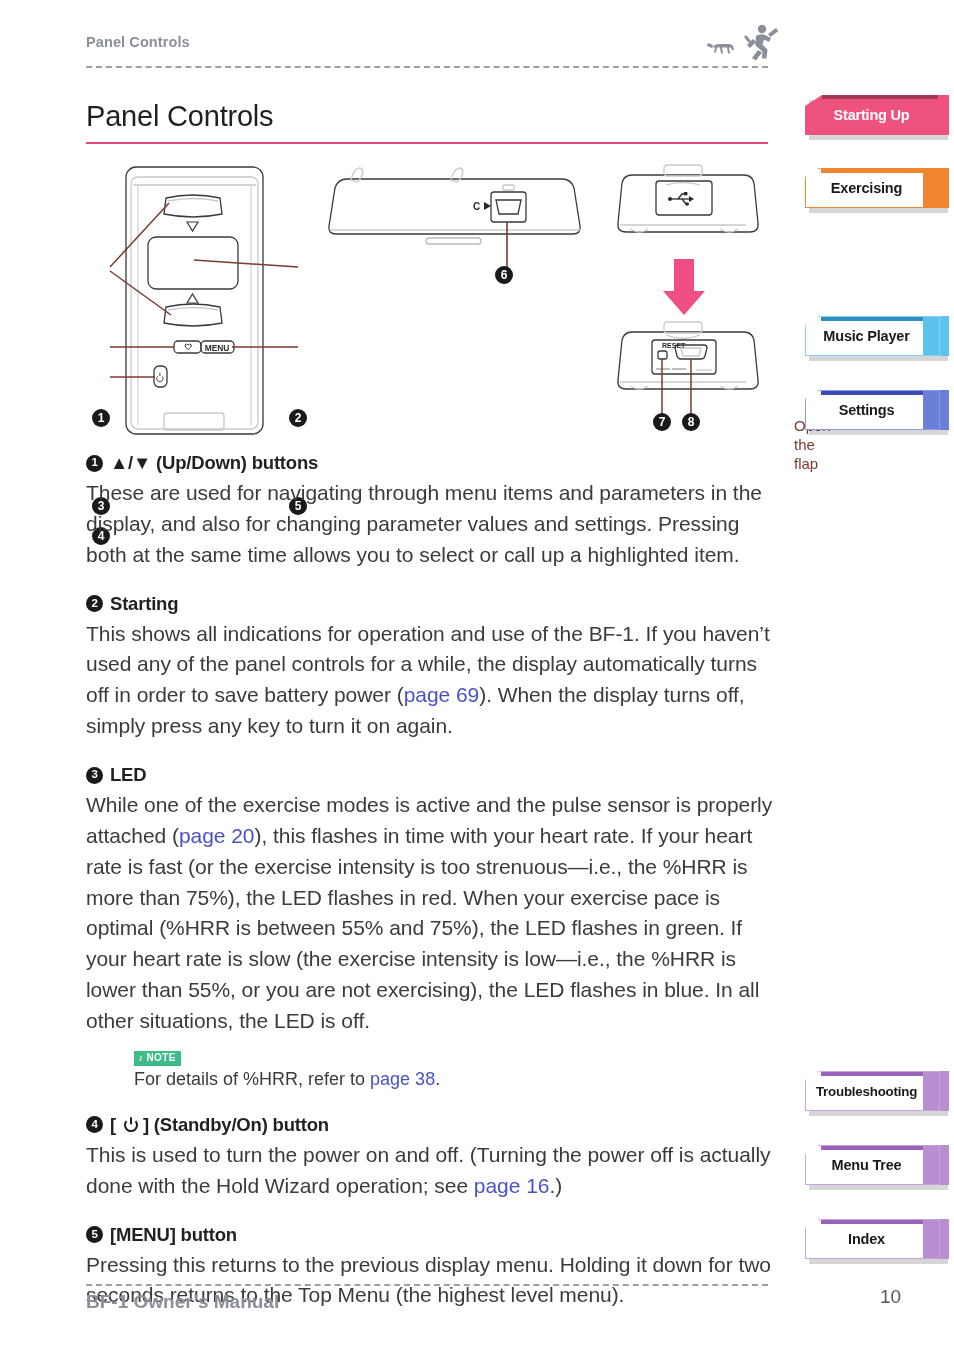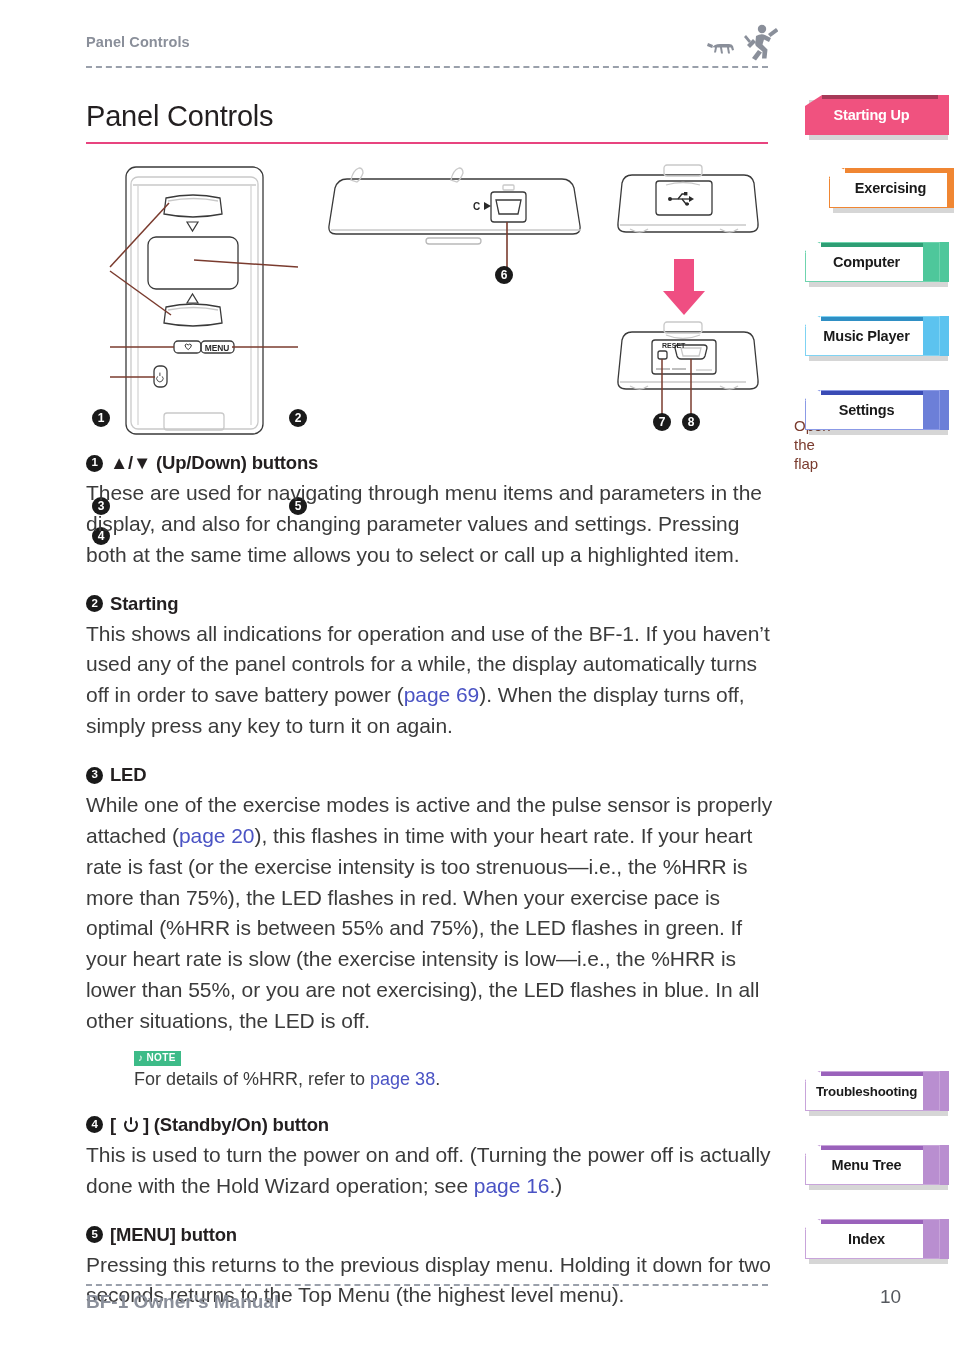--- a/index.html
+++ b/index.html
@@ -297,39 +297,30 @@
 
   <div class="rail">
 
     <div class="tab active" style="top:95px;">
       <div class="shadow"></div>
       <div class="body" style="background:#f0527f;"></div>
       <div class="topbar"></div>
       <div class="label">Starting Up</div>
     </div>
 
-    <div class="tab" style="top:168px;margin-left:24px;">
+    <div class="tab" style="top:168px;">
       <div class="shadow"></div>
       <div class="body"></div>
       <div class="topbar" style="background:#f08632;"></div>
       <div class="rightblk" style="background:#f08632;"></div>
       <div class="outline" style="border-color:#f08632;"></div>
       <div class="notch"></div>
       <div class="label">Exercising</div>
     </div>
 
-    <div class="tab" style="top:242px;">
-      <div class="shadow"></div>
-      <div class="body"></div>
-      <div class="topbar" style="background:#2e9e74;"></div>
-      <div class="rightblk" style="background:#4ec79b;"></div>
-      <div class="outline" style="border-color:#6fd4ae;"></div>
-      <div class="notch"></div>
-      <div class="label">Computer</div>
-    </div>
 
     <div class="tab" style="top:316px;">
       <div class="shadow"></div>
       <div class="body"></div>
       <div class="topbar" style="background:#2f8fc4;"></div>
       <div class="rightblk" style="background:#5cc3ef;"></div>
       <div class="outline" style="border-color:#7fd3f3;"></div>
       <div class="notch"></div>
       <div class="label">Music Player</div>
     </div>

